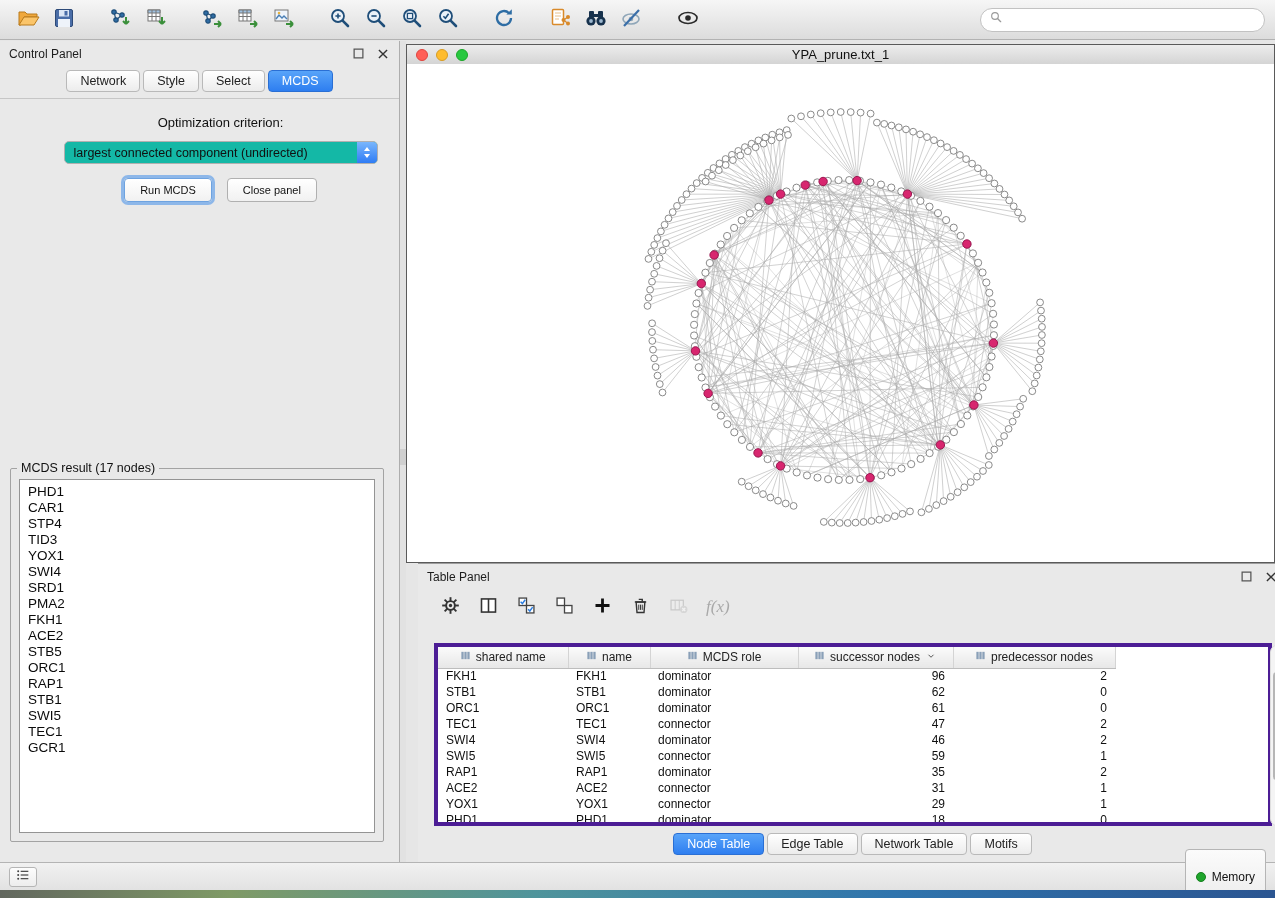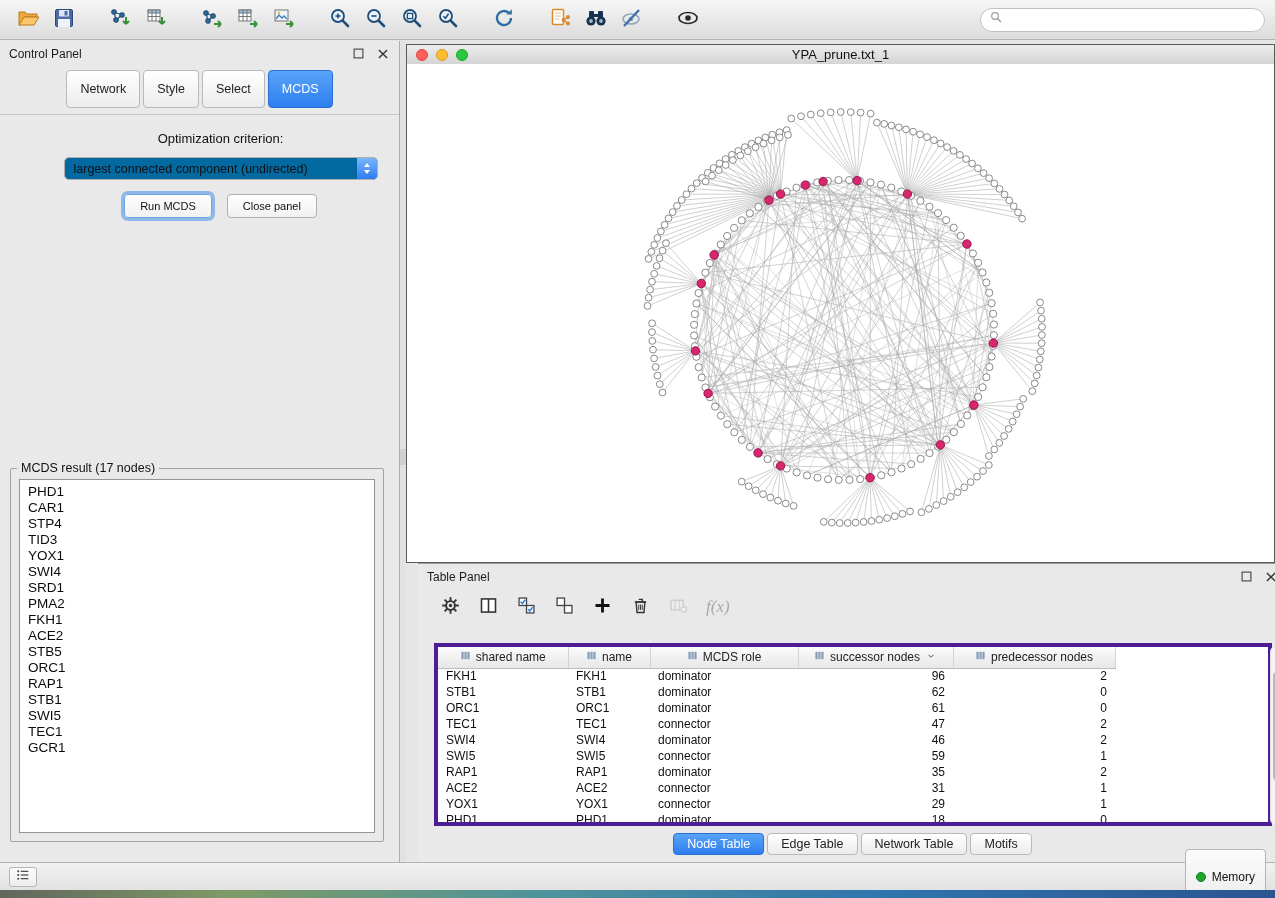--- a/index.html
+++ b/index.html
@@ -16,26 +16,26 @@
     padding:0 8px;box-sizing:border-box;}
   #toolbar-search input{border:none;outline:none;flex:1;font-size:13px;background:transparent;
     font-family:"Liberation Sans",sans-serif;}
   
   #control-panel{position:absolute;left:0;top:41px;width:400px;height:821px;
     background:#e9e9e9;border-right:1px solid #adadad;box-sizing:border-box;}
   .panel-header{height:25px;display:flex;align-items:center;padding:0 9px;font-size:12px;color:#1c1c1c;}
   .win-ctrls{margin-left:auto;display:flex;gap:10px;align-items:center;}
   .win-ctrls span{display:inline-flex;}
   #cp-tabbar{display:flex;justify-content:center;gap:3px;padding:4px 0 6px;border-bottom:1px solid #c6c6c6;}
-  .cp-tab{font-size:12.5px;padding:11px 13px;background:linear-gradient(#ffffff,#ececec);
+  .cp-tab{font-size:12.5px;padding:3px 13px;background:linear-gradient(#ffffff,#ececec);
     border:1px solid #b9b9b9;border-radius:4px;color:#222;cursor:default;}
   .cp-tab.active{background:linear-gradient(#58a4f9,#2e7ef0);border-color:#2a6fd4;color:#fff;}
   #cp-content{text-align:center;padding-top:16px;padding-left:42px;}
   .opt-label{font-size:13px;color:#101010;}
-  .dropdown{margin:11px auto 0;width:314px;height:23px;background:#0369a1;border:1px solid #b0b0b0;
+  .dropdown{margin:11px auto 0;width:314px;height:23px;background:#14b8a6;border:1px solid #b0b0b0;
     border-radius:5px;display:flex;align-items:center;position:relative;box-sizing:border-box;}
   .dd-text{font-size:12.5px;padding-left:9px;color:#111;white-space:nowrap;}
   .dd-stepper{position:absolute;right:0;top:0;bottom:0;width:20px;border-radius:0 4px 4px 0;
     background:linear-gradient(#79b6fc,#2f7cf5);display:flex;flex-direction:column;
     align-items:center;justify-content:center;}
   .dd-up{width:0;height:0;border-left:3.5px solid transparent;border-right:3.5px solid transparent;
     border-bottom:4.5px solid #fff;margin-bottom:2.5px;}
   .dd-down{width:0;height:0;border-left:3.5px solid transparent;border-right:3.5px solid transparent;
     border-top:4.5px solid #fff;}
   .btn-row{margin-top:14px;display:flex;justify-content:center;gap:15px;}

